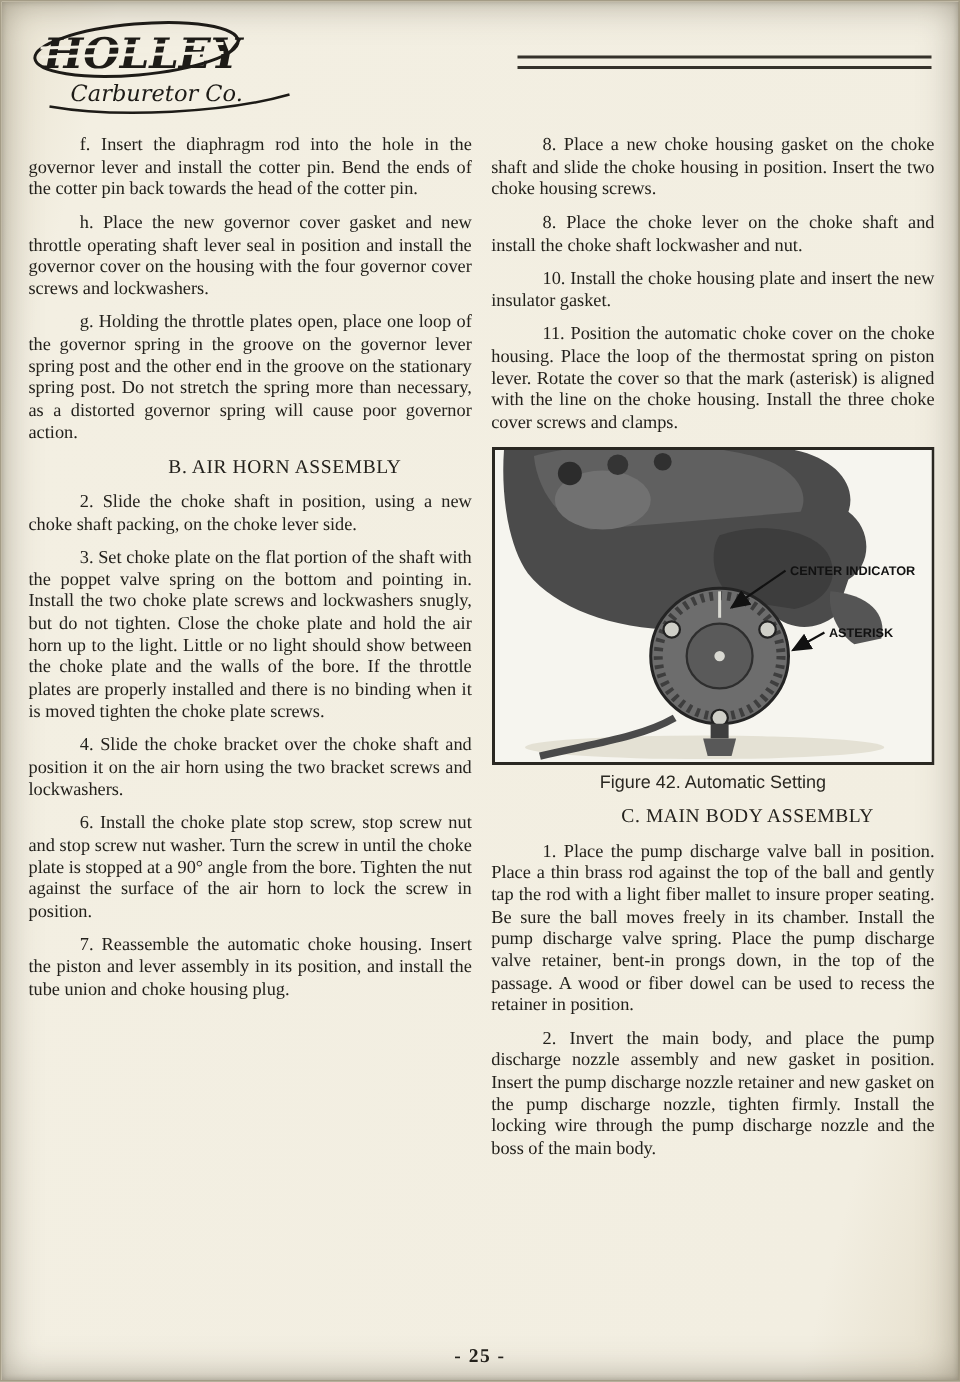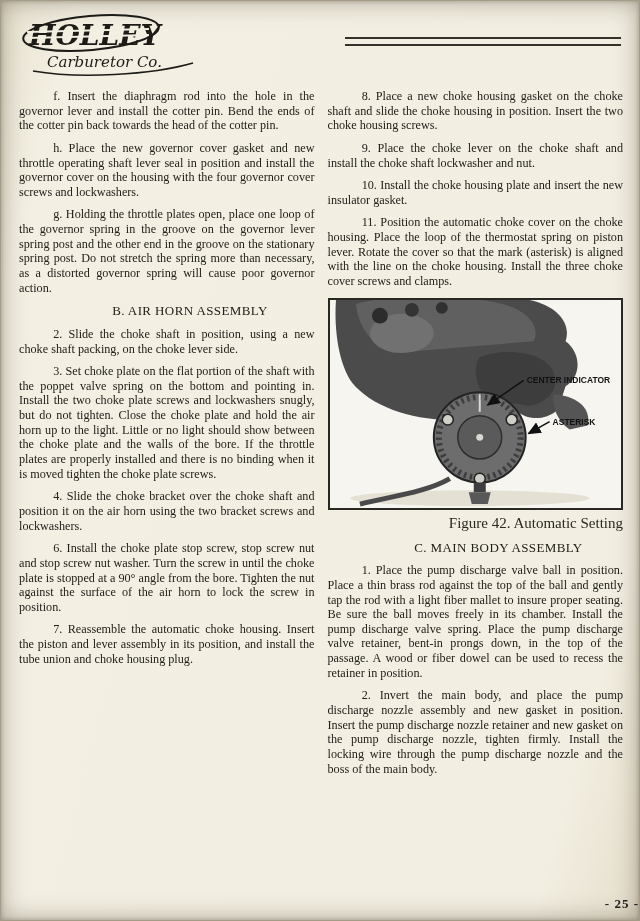--- a/index.html
+++ b/index.html
@@ -20,24 +20,24 @@
   .rules { position:absolute; right:2px; top:24px; width:276px; height:9px;
     border-top:2px solid #35322b; border-bottom:2px solid #35322b; }
   .cols { display:flex; gap:13px; height:804px; overflow:hidden; margin-top:4px; }
   .col { flex:1; text-align:justify; font-size:12.2px; line-height:1.2; color:#23211c; }
   .col p { margin-top:8px; text-indent:2.8em; }
   .col p.first { margin-top:0; }
   .sec-heading { font-size:13px; font-weight:normal; letter-spacing:.4px; margin-top:13px;
     padding-left:10px; text-align:center; text-indent:0; }
   .figure { margin:9px 0 8px; }
   .fig-img { display:block; width:100%; height:212px; border:2px solid #2a2822; background:#f6f5ef; }
-  .fig-cap { text-align:right; font-family:Liberation Serif, serif; font-size:15px;
+  .fig-cap { text-align:center; font-family:Liberation Sans, sans-serif; font-size:12px;
     color:#2a2822; margin-top:4px; }
   .callout-label { font-family:"Liberation Sans", sans-serif; font-weight:bold; font-size:8.5px; fill:#111; }
-  .footer { position:absolute; bottom:8px; left:0; width:100%; text-align:right;
+  .footer { position:absolute; bottom:8px; left:0; width:100%; text-align:center;
     font-size:13px; font-weight:bold; letter-spacing:1px; color:#23211c; }
 </style>
 </head>
 <body>
 
 <div class="page">
 
   <div class="header">
     <svg class="logo" viewBox="0 0 192 66">
       <ellipse cx="72" cy="20" rx="68" ry="17" fill="none" stroke="#1d1b17" stroke-width="2" transform="rotate(-5 72 20)"></ellipse>
@@ -59,21 +59,21 @@
       <p class="sec-heading">B.   AIR HORN ASSEMBLY</p>
       <p>2.  Slide the choke shaft in position, using a new choke shaft packing, on the choke lever side.</p>
       <p>3.  Set choke plate on the flat portion of the shaft with the poppet valve spring on the bottom and pointing in.  Install the two choke plate screws and lockwashers snugly, but do not tighten.  Close the choke plate and hold the air horn up to the light.  Little or no light should show between the choke plate and the walls of the bore.  If the throttle plates are properly installed and there is no binding when it is moved tighten the choke plate screws.</p>
       <p>4.  Slide the choke bracket over the choke shaft and position it on the air horn using the two bracket screws and lockwashers.</p>
       <p>6.  Install the choke plate stop screw, stop screw nut and stop screw nut washer.  Turn the screw in until the choke plate is stopped at a 90° angle from the bore.  Tighten the nut against the surface of the air horn to lock the screw in position.</p>
       <p>7.  Reassemble the automatic choke housing.  Insert the piston and lever assembly in its position, and install the tube union and choke housing plug.</p>
     </div>
 
     <div class="col">
       <p class="first">8.  Place a new choke housing gasket on the choke shaft and slide the choke housing in position.  Insert the two choke housing screws.</p>
-      <p>9.  Place the choke lever on the choke shaft and install the choke shaft lockwasher and nut.</p>
+      <p>8.  Place the choke lever on the choke shaft and install the choke shaft lockwasher and nut.</p>
       <p>10.  Install the choke housing plate and insert the new insulator gasket.</p>
       <p>11.  Position the automatic choke cover on the choke housing.  Place the loop of the thermostat spring on piston lever.  Rotate the cover so that the mark (asterisk) is aligned with the line on the choke housing.  Install the three choke cover screws and clamps.</p>
 
       <div class="figure">
         <svg class="fig-img" viewBox="0 0 292 212" preserveAspectRatio="none">
           <defs>
             <marker id="arw" markerWidth="9" markerHeight="8" refX="8" refY="4" orient="auto">
               <path d="M0,0 L9,4 L0,8 Z" fill="#111"></path>
             </marker>
           </defs>

